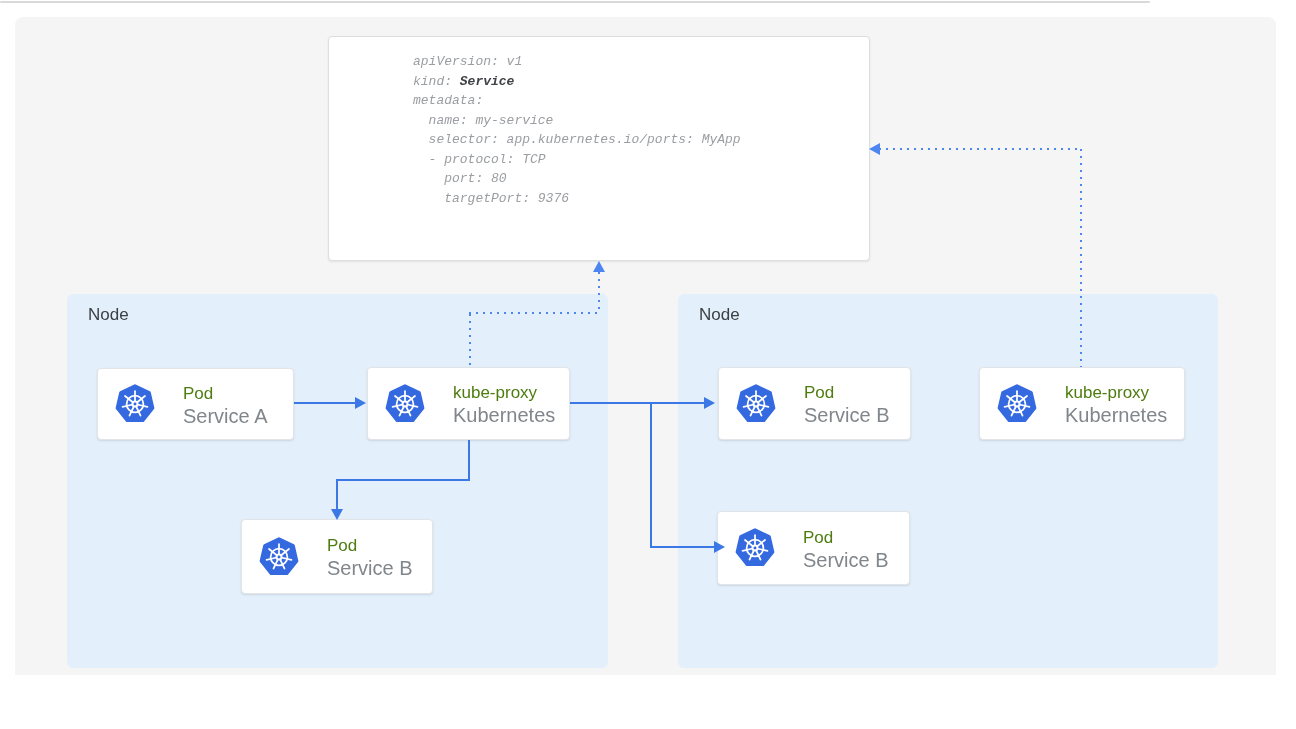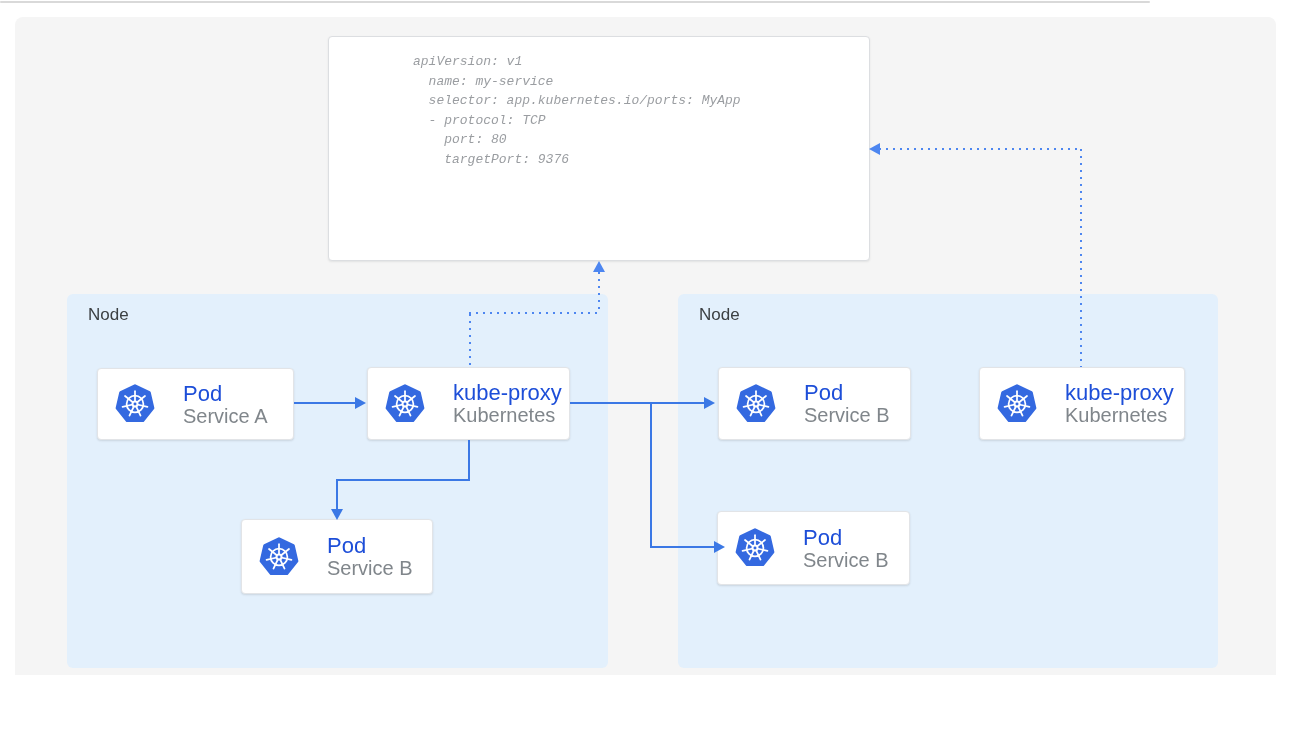--- a/index.html
+++ b/index.html
@@ -50,21 +50,21 @@
     z-index:2;
   }
   .card-pod-a{left:97px;top:368px;width:197px;height:72px;}
   .card-kproxy-left{left:367px;top:367px;width:203px;height:73px;}
   .card-pod-b-left{left:241px;top:519px;width:192px;height:75px;}
   .card-pod-b-rt{left:718px;top:367px;width:193px;height:73px;}
   .card-pod-b-rb{left:717px;top:511px;width:193px;height:74px;}
   .card-kproxy-right{left:979px;top:367px;width:206px;height:73px;}
   .k8s-slot{width:42px;height:42px;flex:none;display:block;}
   .card-text{margin-left:27px;}
-  .card-title{font-size:22px;line-height:23px;color:#1d4ed8;}
+  .card-title{font-size:17px;line-height:23px;color:#4d7c0f;}
   .card-subtitle{font-size:20px;line-height:21px;color:#80868b;margin-top:1px;}
   
   .seg{position:absolute;z-index:4;}
   .line-h{height:2px;background:var(--arrow);}
   .line-v{width:2px;background:var(--arrow);}
   .dot-h{height:2px;background:repeating-linear-gradient(90deg,var(--dot) 0 2px,transparent 2px 7px);}
   .dot-v{width:2px;background:repeating-linear-gradient(180deg,var(--dot) 0 2px,transparent 2px 7px);}
   .head{position:absolute;width:0;height:0;z-index:5;}
   .head.right{border-top:6px solid transparent;border-bottom:6px solid transparent;border-left:11px solid var(--arrow);}
   .head.down{border-left:6px solid transparent;border-right:6px solid transparent;border-top:11px solid var(--arrow);}
@@ -76,20 +76,22 @@
 
 <div class="screen">
 
   <div class="top-rule"></div>
 
   <div class="canvas"></div>
 
   <div class="yaml-card">
     <div class="yaml-lines">
         <div class="code-line"><span>apiVersion: v1</span></div>
+        <div class="code-line"><span>kind: </span><span class="b">Service</span></div>
+        <div class="code-line"><span>metadata:</span></div>
         <div class="code-line"><span>  name: my-service</span></div>
         <div class="code-line"><span>  selector: app.kubernetes.io/ports: MyApp</span></div>
         <div class="code-line"><span>  - protocol: TCP</span></div>
         <div class="code-line"><span>    port: 80</span></div>
         <div class="code-line"><span>    targetPort: 9376</span></div>
       </div>
   </div>
 
   <div class="node node-left">
     <div class="node-label">Node</div>

